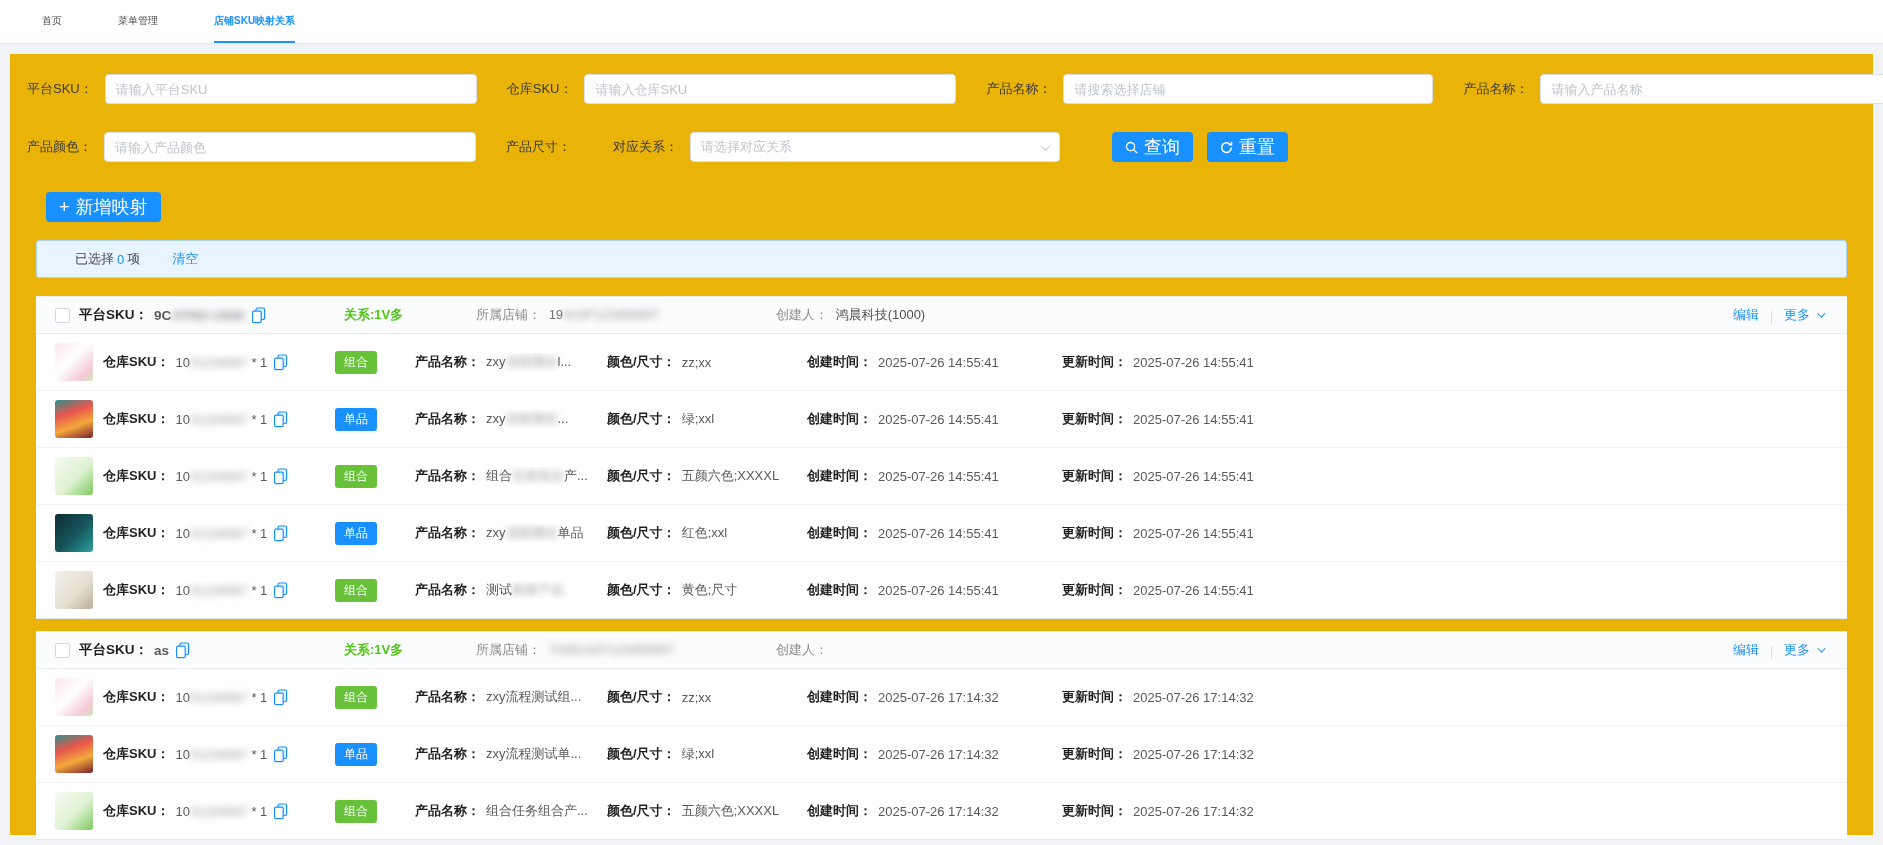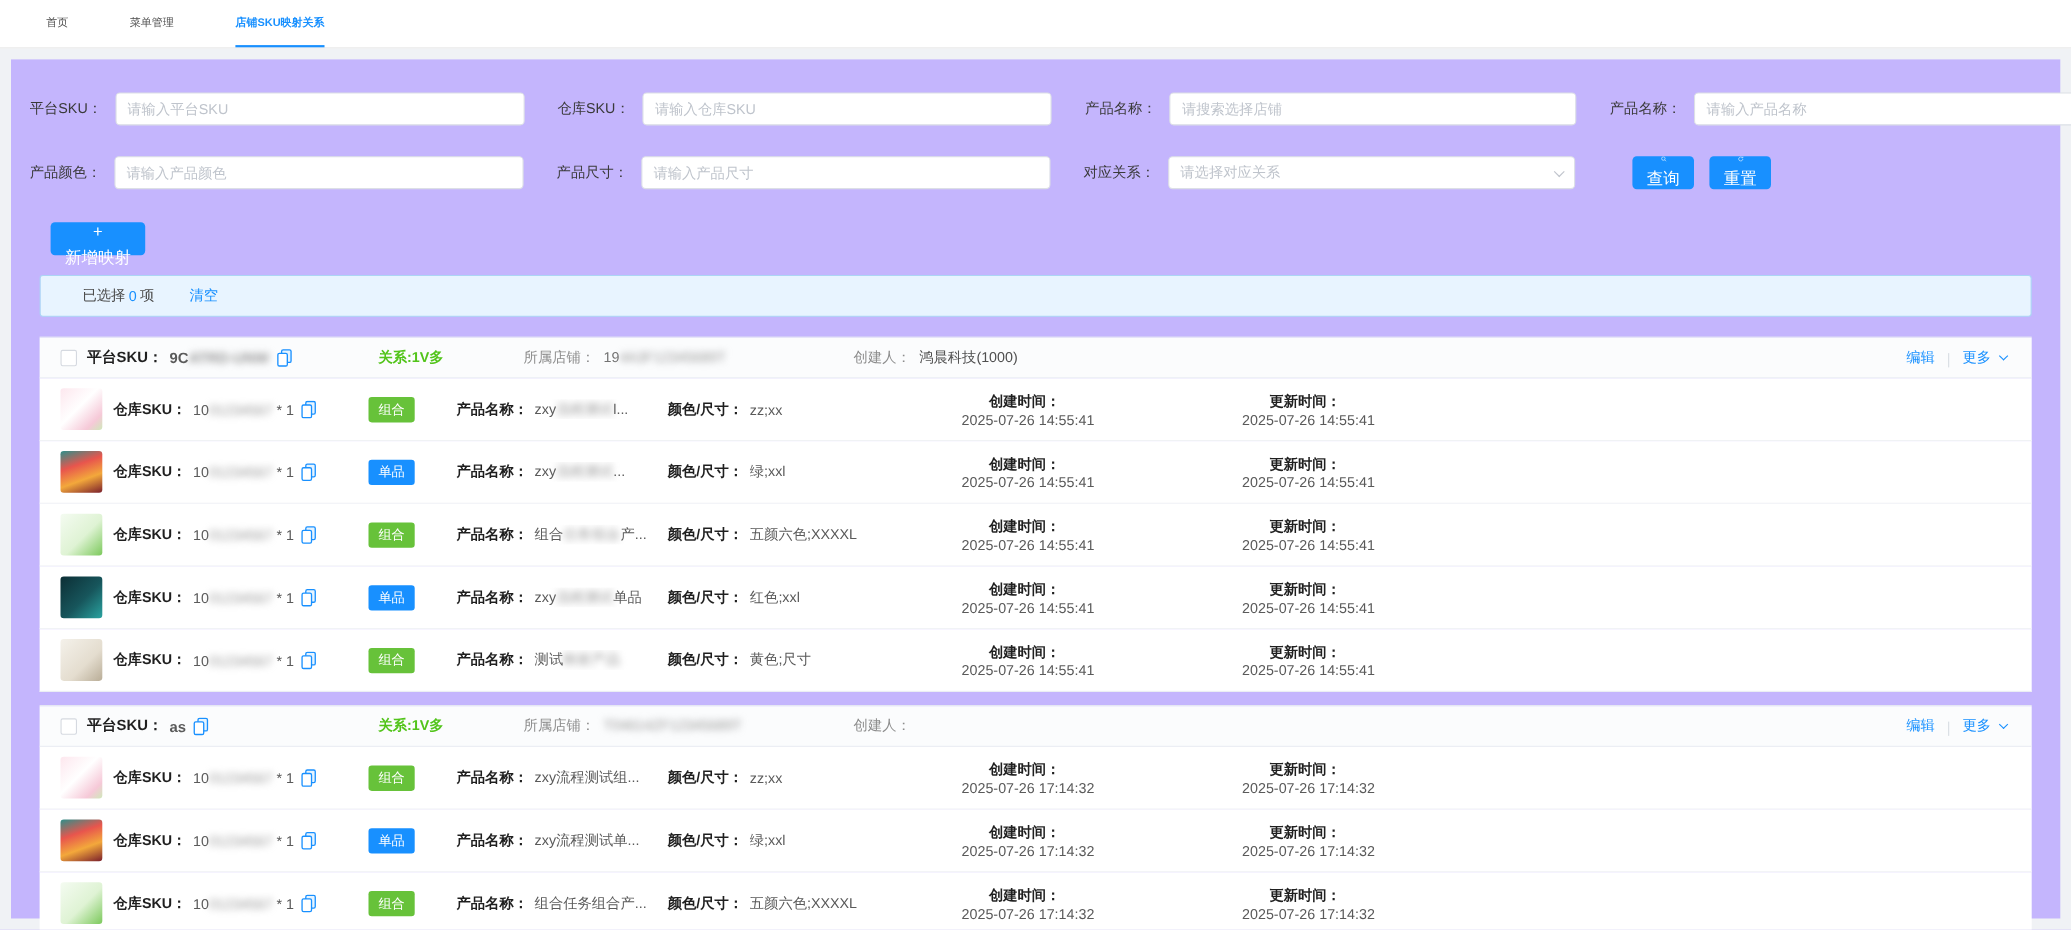--- a/index.html
+++ b/index.html
@@ -7,42 +7,42 @@
     font-family:"Liberation Sans","DejaVu Sans",sans-serif; font-size:13px; color:#333; }
 
   
   .tabbar { background:#fff; height:44px; display:flex; align-items:stretch;
     border-bottom:1px solid #e8e8e8; padding-left:42px; }
   .tab { display:flex; align-items:center; margin-right:56px; font-size:10px;
     color:#4d4d4d; cursor:pointer; border-bottom:2px solid transparent; }
   .tab.active { color:#1890ff; font-weight:700; border-bottom-color:#1890ff; }
 
   
-  .content { background:#c4b5fd; margin:10px 10px 0 10px; height:781px; padding:30px 0 0 0; }
+  .content { background:#eab308; margin:10px 10px 0 10px; height:781px; padding:20px 0 0 0; }
 
   
   .filter-row { display:flex; align-items:center; padding-left:17px; height:30px; }
   .filter-row + .filter-row { margin-top:28px; }
   .f-item { display:flex; align-items:center; }
   .f-item .f-label { color:#3a3a3a; margin-right:12px; white-space:nowrap; }
   .f-item input, .f-select { width:372px; height:30px; border:1px solid #dcdfe6; border-radius:4px;
     padding:0 10px; font-size:13px; color:#333; outline:none; background:#fff;
     font-family:"Liberation Sans","DejaVu Sans",sans-serif; }
   .f-item input::placeholder { color:#bfc4cc; }
   .f-item { margin-right:30px; }
   .f-item.c3 input, .f-select { width:370px; }
   .f-item.c4 { margin-right:0; }
   .f-item.c4 input { width:371px; }
   .f-select { display:flex; align-items:center; justify-content:space-between; color:#bfc4cc; cursor:pointer;gap:44px; }
   .chev-grey { width:7px; height:7px; border-right:1.5px solid #c0c4cc; border-bottom:1.5px solid #c0c4cc;
     transform:rotate(45deg) translate(-1px,-1px); }
 
   .btn { display:inline-flex; align-items:center; gap:6px; height:30px; padding:0 13px;
-    background:#1890ff; border:none; border-radius:4px; color:#fff; font-size:15px; cursor:pointer;
-    font-family:"Liberation Sans","DejaVu Sans",sans-serif;flex-direction:column; }
+    background:#1890ff; border:none; border-radius:4px; color:#fff; font-size:18px; cursor:pointer;
+    font-family:"Liberation Sans","DejaVu Sans",sans-serif; }
   .btn + .btn { margin-left:14px; }
   .btns { margin-left:22px; display:flex; }
 
   .add-btn { margin:30px 0 0 36px; }
 
   
   .sel-bar { margin:18px 26px 0 26px; height:38px; background:#e8f4ff; border:1px solid #abd5f5;
     border-radius:3px; display:flex; align-items:center; padding-left:38px; color:#4a4a4a; }
   .sel-bar .count { color:#1890ff; margin:0 3px; }
   .sel-bar .clear { color:#1890ff; margin-left:32px; cursor:pointer; }
@@ -82,21 +82,21 @@
   .cell { display:flex; align-items:center; }
   .lbl { font-weight:700; color:#1f1f1f; margin-right:6px; white-space:nowrap; }
   .val { color:#5a5a5a; white-space:nowrap; }
   .sku-cell { width:232px; }
   .badge-wrap { width:62px; margin-right:18px; }
   .badge { color:#fff; font-size:12px; padding:3px 9px; border-radius:3px; white-space:nowrap; }
   .badge-green { background:#67c23a; }
   .badge-blue  { background:#1890ff; }
   .name-cell { width:192px; overflow:hidden; }
   .cs-cell { width:200px; }
-  .time-cell { width:255px;flex-direction:column; }
+  .time-cell { width:255px; }
 
   .blurred { filter:blur(3.5px); color:#979797; user-select:none; }
   .copy-icon { display:inline-flex; margin-left:6px; cursor:pointer; flex:none; }
 </style>
 </head>
 <body>
 
 <header class="tabbar">
   <div class="tab">首页</div>
   <div class="tab">菜单管理</div>
@@ -126,21 +126,20 @@
       </div>
     </div>
 
     <div class="filter-row">
       <div class="f-item">
         <span class="f-label">产品颜色：</span>
         <input placeholder="请输入产品颜色" style="">
       </div>
       <div class="f-item">
         <span class="f-label">产品尺寸：</span>
-        <input placeholder="请输入产品尺寸" style="">
       </div>
       <div class="f-item c3">
         <span class="f-label">对应关系：</span>
         <div class="f-select">
           <span>请选择对应关系</span>
           <i class="chev-grey"></i>
         </div>
       </div>
       <div class="btns">
         <button class="btn">

